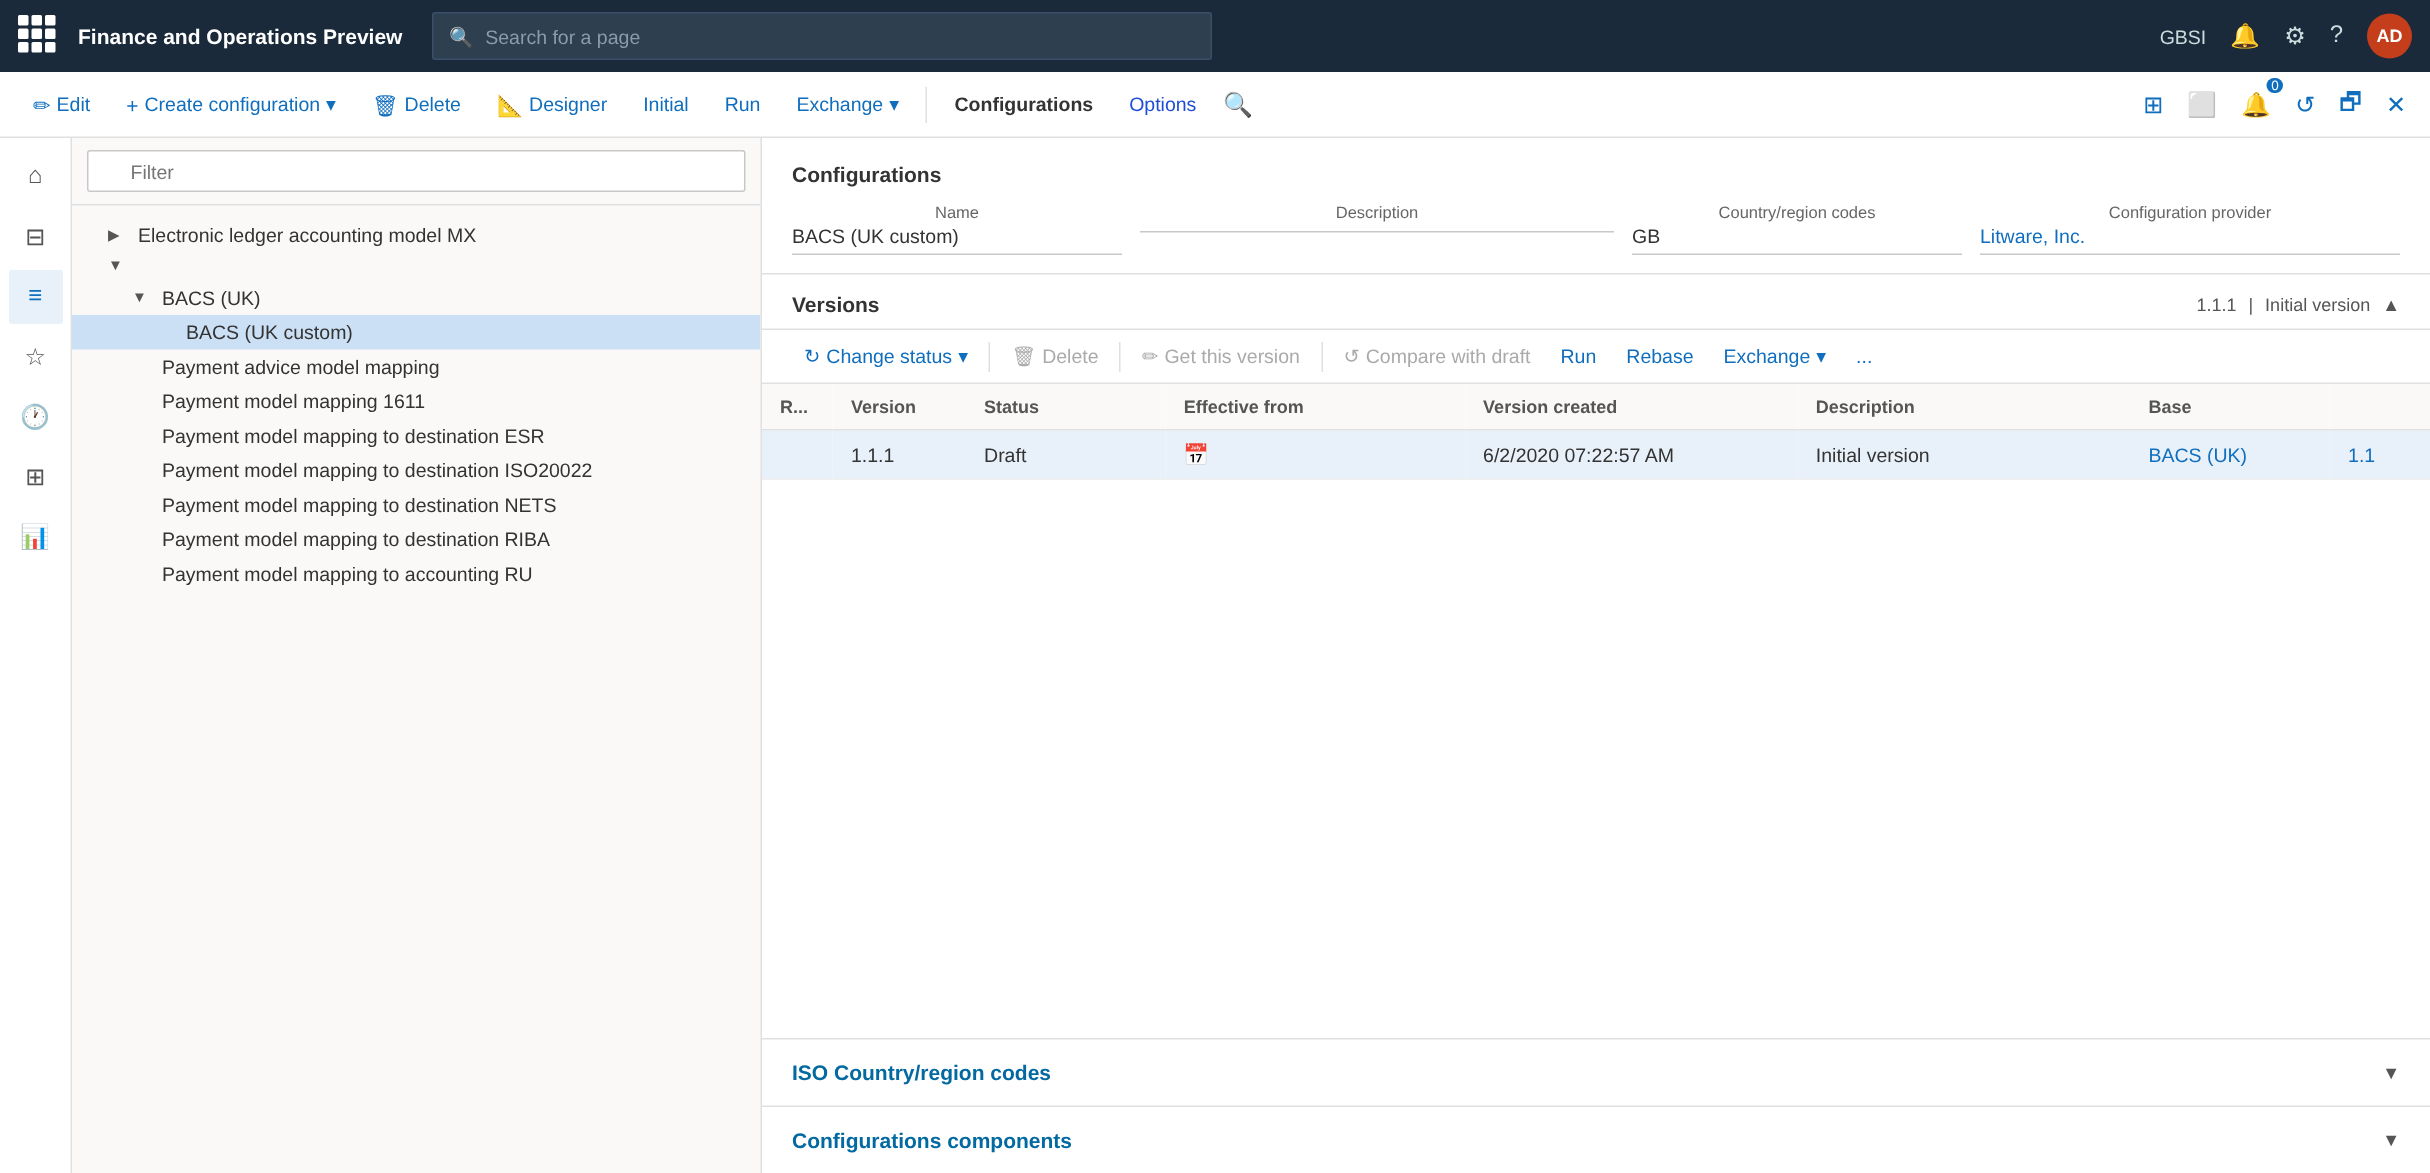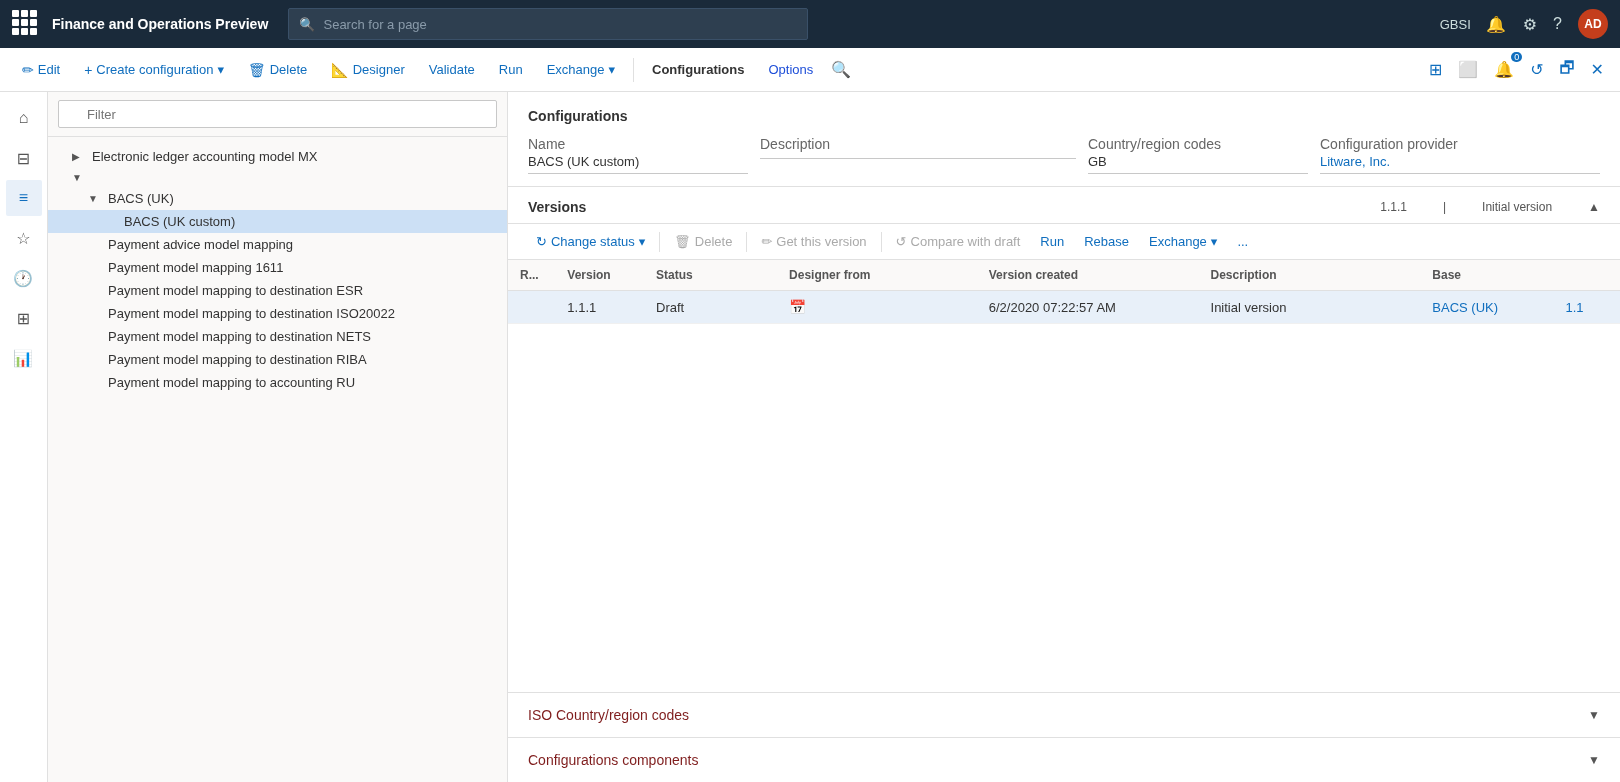--- a/index.html
+++ b/index.html
@@ -175,40 +175,39 @@
       font-weight: 600;
       color: #333;
       margin-bottom: 12px;
     }
     .content-meta {
       display: grid;
       grid-template-columns: 220px 1fr 220px 280px;
       gap: 12px;
     }
     .meta-field label {
-      display: block; font-size: 14px; color: #666; margin-bottom: 2px;
+      display: block; font-size: 11px; color: #666; margin-bottom: 2px; text-align: center;
     }
     .meta-field .val {
       font-size: 13px; color: #333;
       border-bottom: 1px solid #c8c8c8;
       padding-bottom: 4px;
     }
     .meta-field .val.link { color: #106ebe; }
 
     
     .versions-section {
       padding: 0 0 0;
       flex: 1;
     }
     .versions-header {
       display: flex;
       align-items: center;
       padding: 12px 20px 8px;
       border-bottom: 1px solid #e0e0e0;
-      gap: 28px;
     }
     .versions-title { font-size: 14px; font-weight: 600; color: #333; flex: 1; }
     .versions-badge {
       font-size: 12px; color: #555; margin-right: 8px;
     }
     .versions-chevron { color: #555; cursor: pointer; font-size: 12px; }
 
     .versions-toolbar {
       display: flex;
       align-items: center;
@@ -265,21 +264,21 @@
 
     
     .collapsible-section {
       border-top: 1px solid #e0e0e0;
       padding: 14px 20px;
       display: flex;
       align-items: center;
       cursor: pointer;
       background: #fff;
     }
-    .collapsible-title { font-size: 14px; font-weight: 400; color: #7f1d1d; flex: 1; }
+    .collapsible-title { font-size: 14px; font-weight: 700; color: #0369a1; flex: 1; }
     .collapsible-chevron { color: #555; font-size: 12px; }
 
     
     .content-panel::-webkit-scrollbar { width: 8px; }
     .content-panel::-webkit-scrollbar-track { background: #f0f0f0; }
     .content-panel::-webkit-scrollbar-thumb { background: #c0c0c0; border-radius: 4px; }
 
     .calendar-icon { color: #666; font-size: 14px; margin-right: 4px; cursor: pointer; }
   </style>
 </head>
@@ -323,21 +322,21 @@
   </button>
   <button class="toolbar-btn">
     <span class="icon">🗑</span>
     <span>Delete</span>
   </button>
   <button class="toolbar-btn">
     <span class="icon">📐</span>
     <span>Designer</span>
   </button>
   <button class="toolbar-btn">
-    <span>Validate</span>
+    <span>Initial</span>
   </button>
   <button class="toolbar-btn">
     <span>Run</span>
   </button>
   <button class="toolbar-btn">
     <span>Exchange</span>
     <span>▾</span>
   </button>
   <div class="toolbar-sep"></div>
   <button class="toolbar-btn" style="font-weight:600;color:#333;">
@@ -507,21 +506,21 @@
         </button>
       </div>
 
       <div class="table-scroll">
         <table class="versions-table">
           <thead>
             <tr>
               <th class="col-r">R...</th>
               <th class="col-version">Version</th>
               <th class="col-status">Status</th>
-              <th class="col-effective">Designer from</th>
+              <th class="col-effective">Effective from</th>
               <th class="col-created">Version created</th>
               <th class="col-desc">Description</th>
               <th class="col-base">Base</th>
               <th class="col-basever"></th>
             </tr>
           </thead>
           <tbody>
             <tr class="selected-row">
               <td class="col-r"></td>
               <td class="col-version">1.1.1</td>

